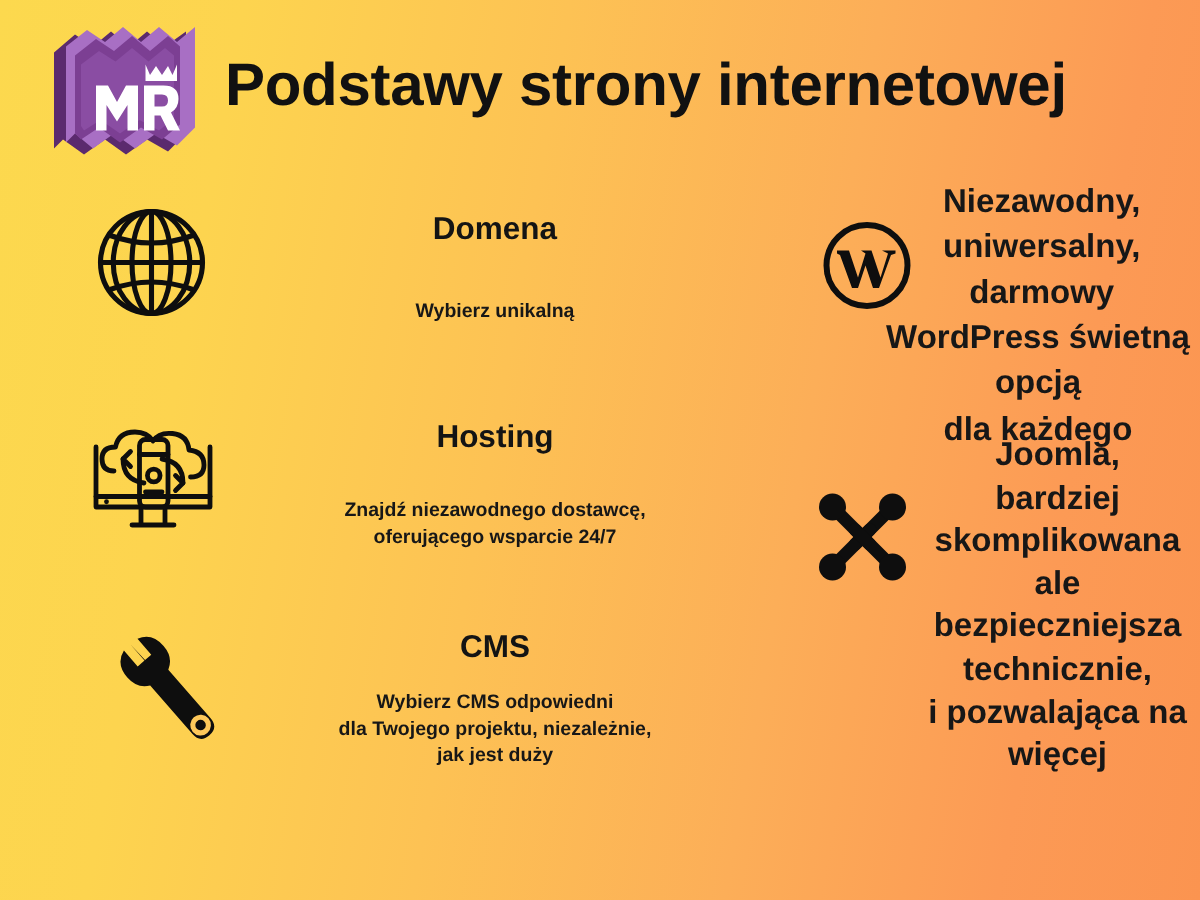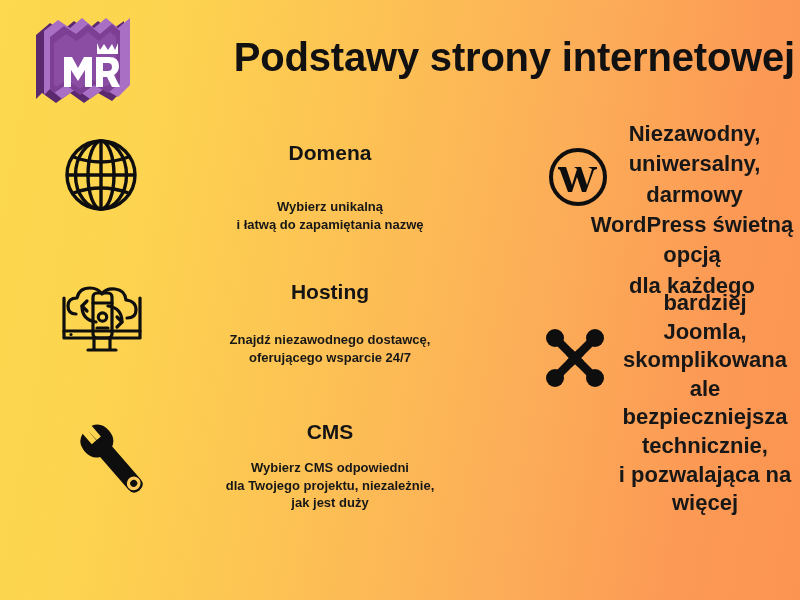--- a/index.html
+++ b/index.html
@@ -29,21 +29,21 @@
     width: 110px;
     height: 102px;
   }
 
   
   #page-title {
     position: absolute;
     left: 150px;
     top: 36px;
     width: 645px;
-    text-align: right;
+    text-align: left;
     font-size: 40px;
     font-weight: bold;
     letter-spacing: -0.2px;
     line-height: 1.08;
     color: #111111;
   }
 
   
   .icon-box {
     position: absolute;
@@ -132,21 +132,20 @@
         <line x1="39" y1="5" x2="39" y2="73"></line>
         <line x1="5" y1="39" x2="73" y2="39"></line>
         <path d="M11.5 21 Q39 31 66.5 21"></path>
         <path d="M11.5 57 Q39 47 66.5 57"></path>
       </g>
     </svg>
   </div>
   <div class="sec-heading" id="domena-heading">Domena</div>
   <div class="sec-body" id="domena-text">
     <div>Wybierz unikalną</div>
-    <div>i łatwą do zapamiętania nazwę</div>
   </div>
 
   <div class="icon-box" id="hosting-icon">
     <svg width="88" height="88" viewBox="0 0 88 88" aria-hidden="true">
       <g fill="none" stroke="#0e0e0e" stroke-width="3.2" stroke-linecap="round" stroke-linejoin="round">
 
         <path d="M6 22 L6 62 L82 62 L82 22"></path>
         <path d="M6 55 L82 55"></path>
         <path d="M36 62 L36 74 M52 62 L52 74 M30 74 L58 74"></path>
         <circle cx="13" cy="58.5" r="1.6" fill="#0e0e0e" stroke="none"></circle>
@@ -212,22 +211,22 @@
       </g>
       <g fill="#0e0e0e">
         <circle cx="15" cy="15" r="9"></circle>
         <circle cx="55" cy="15" r="9"></circle>
         <circle cx="15" cy="55" r="9"></circle>
         <circle cx="55" cy="55" r="9"></circle>
       </g>
     </svg>
   </div>
   <div class="sec-body right-col tight" id="joomla-text">
+    <div>Joomla,</div>
     <div>bardziej</div>
-    <div>Joomla,</div>
     <div>skomplikowana</div>
     <div>ale bezpieczniejsza</div>
     <div>technicznie,</div>
     <div>i pozwalająca na</div>
     <div>więcej</div>
   </div>
 
 </div>
 
 </body></html>

